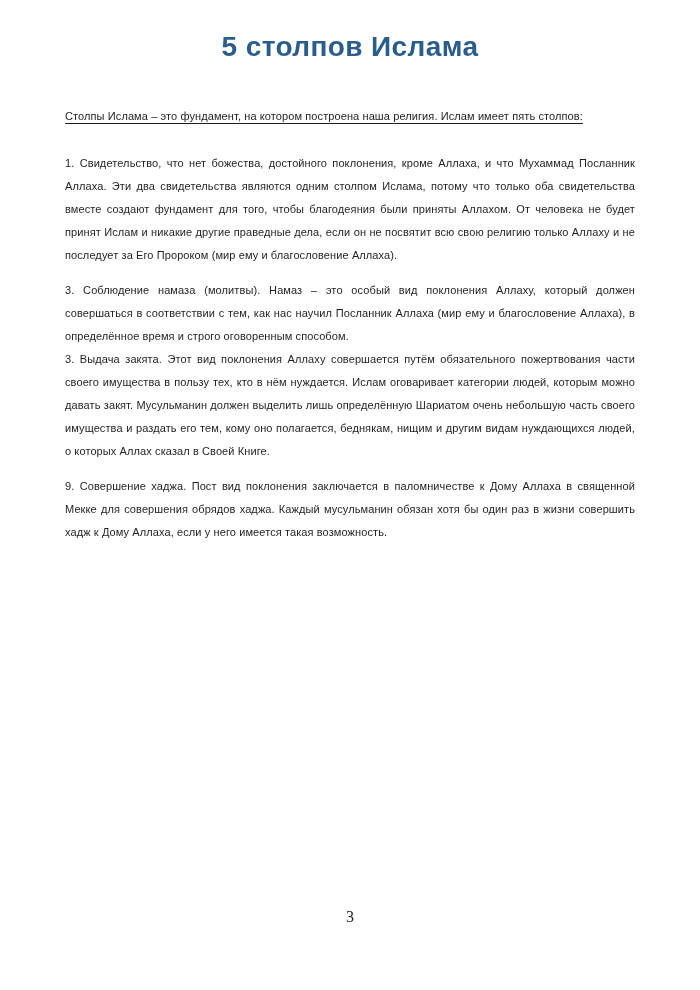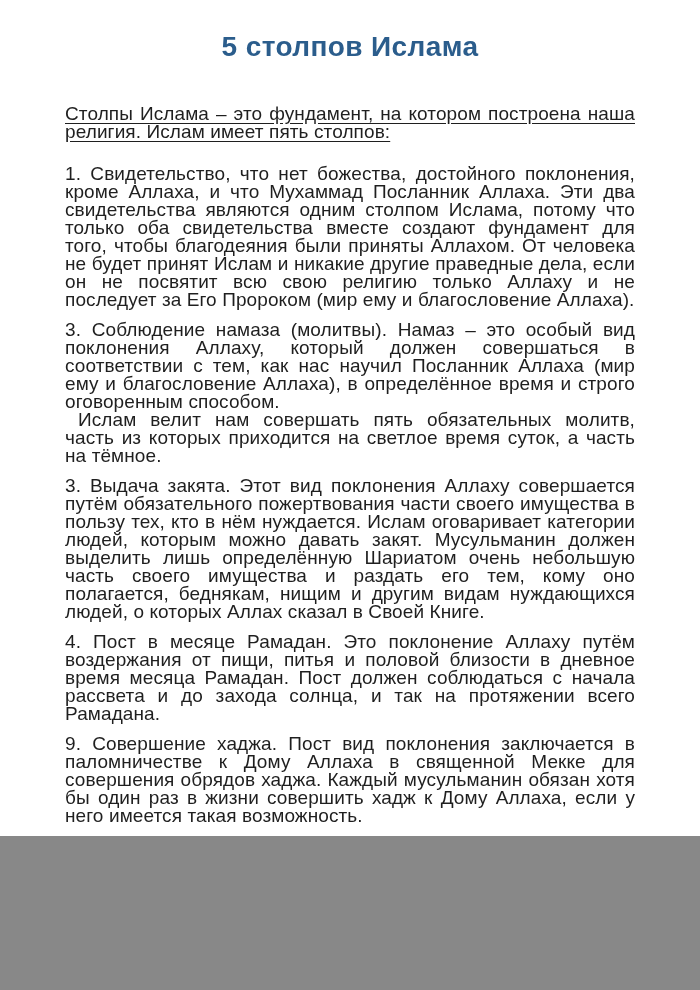--- a/index.html
+++ b/index.html
@@ -1,39 +1,39 @@
 <!DOCTYPE html>
 <html><head>
 <meta charset="utf-8">
 <style>
   html,body { margin:0; padding:0; background:#888; }
   .page {
     position:relative;
-    width:700px; height:836px;
+    width:700px; height:990px;
     margin:0 auto;
     background:#ffffff;
     font-family:"Liberation Sans", sans-serif;
     color:#1f1f1f;
     overflow:hidden;
     box-sizing:border-box;
   }
   .doc-title {
     margin:30px 0 0 0;
     text-align:center;
     font-size:28px;
     line-height:34px;
     font-weight:bold;
     letter-spacing:0.4px;
   }
   .content {
     padding:0 65px;
   }
   .content p {
-    font-size:19px;
-    line-height:18px;
+    font-size:11px;
+    line-height:23px;
     letter-spacing:0.1px;
     text-align:justify;
     margin:0 0 12px 0;
   }
   .intro {
     margin:41px 0 24px 0 !important;
     text-decoration:underline;
     text-underline-offset:3px;
   }
   .pillar b { font-weight:normal;margin-top:12px; }
@@ -60,25 +60,23 @@
   <h1 class="doc-title" style="color: rgb(43, 93, 140);">5 столпов Ислама</h1>
 
   <div class="content">
 
     <p class="intro">Столпы Ислама – это фундамент, на котором построена наша религия. Ислам имеет пять столпов:</p>
 
     <p class="pillar"><b>1. Свидетельство, что нет божества, достойного поклонения, кроме Аллаха, и что Мухаммад Посланник Аллаха.</b><span> Эти два свидетельства являются одним столпом Ислама, потому что только оба свидетельства вместе создают фундамент для того, чтобы благодеяния были приняты Аллахом. От человека не будет принят Ислам и никакие другие праведные дела, если он не посвятит всю свою религию только Аллаху и не последует за Его Пророком (мир ему и благословение Аллаха).</span></p>
 
     <p class="pillar no-gap"><b>3. Соблюдение намаза (молитвы).</b><span> Намаз – это особый вид поклонения Аллаху, который должен совершаться в соответствии с тем, как нас научил Посланник Аллаха (мир ему и благословение Аллаха), в определённое время и строго оговоренным способом.</span></p>
 
-    <p class="pillar-note">Ислам велит нам совершать пять обязательных молитв, часть из которых приходится на светлое время суток, а часть на тёмное.</p>
 
     <p class="pillar"><b>3. Выдача закята.</b><span> Этот вид поклонения Аллаху совершается путём обязательного пожертвования части своего имущества в пользу тех, кто в нём нуждается. Ислам оговаривает категории людей, которым можно давать закят. Мусульманин должен выделить лишь определённую Шариатом очень небольшую часть своего имущества и раздать его тем, кому оно полагается, беднякам, нищим и другим видам нуждающихся людей, о которых Аллах сказал в Своей Книге.</span></p>
 
-    <p class="pillar"><b>4. Пост в месяце Рамадан.</b><span> Это поклонение Аллаху путём воздержания от пищи, питья и половой близости в дневное время месяца Рамадан. Пост должен соблюдаться с начала рассвета и до захода солнца, и так на протяжении всего Рамадана.</span></p>
 
     <p class="pillar"><b>9. Совершение хаджа.</b><span> Пост вид поклонения заключается в паломничестве к Дому Аллаха в священной Мекке для совершения обрядов хаджа. Каждый мусульманин обязан хотя бы один раз в жизни совершить хадж к Дому Аллаха, если у него имеется такая возможность.</span></p>
 
   </div>
 
   <div class="page-number">3</div>
 
 </div>
 
 </body></html>

